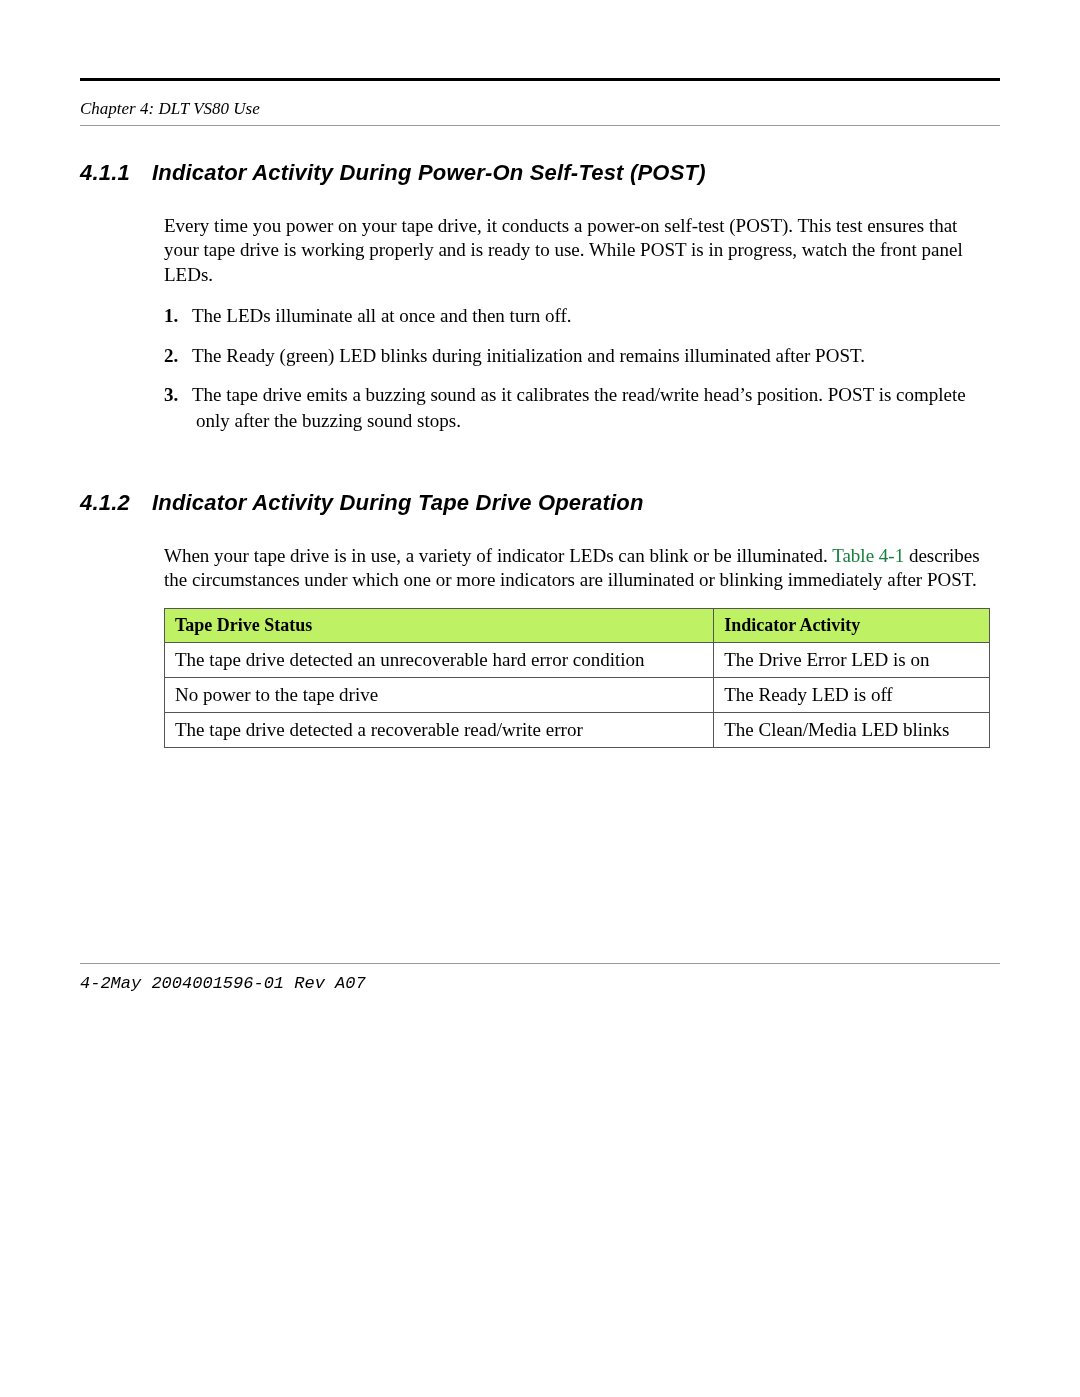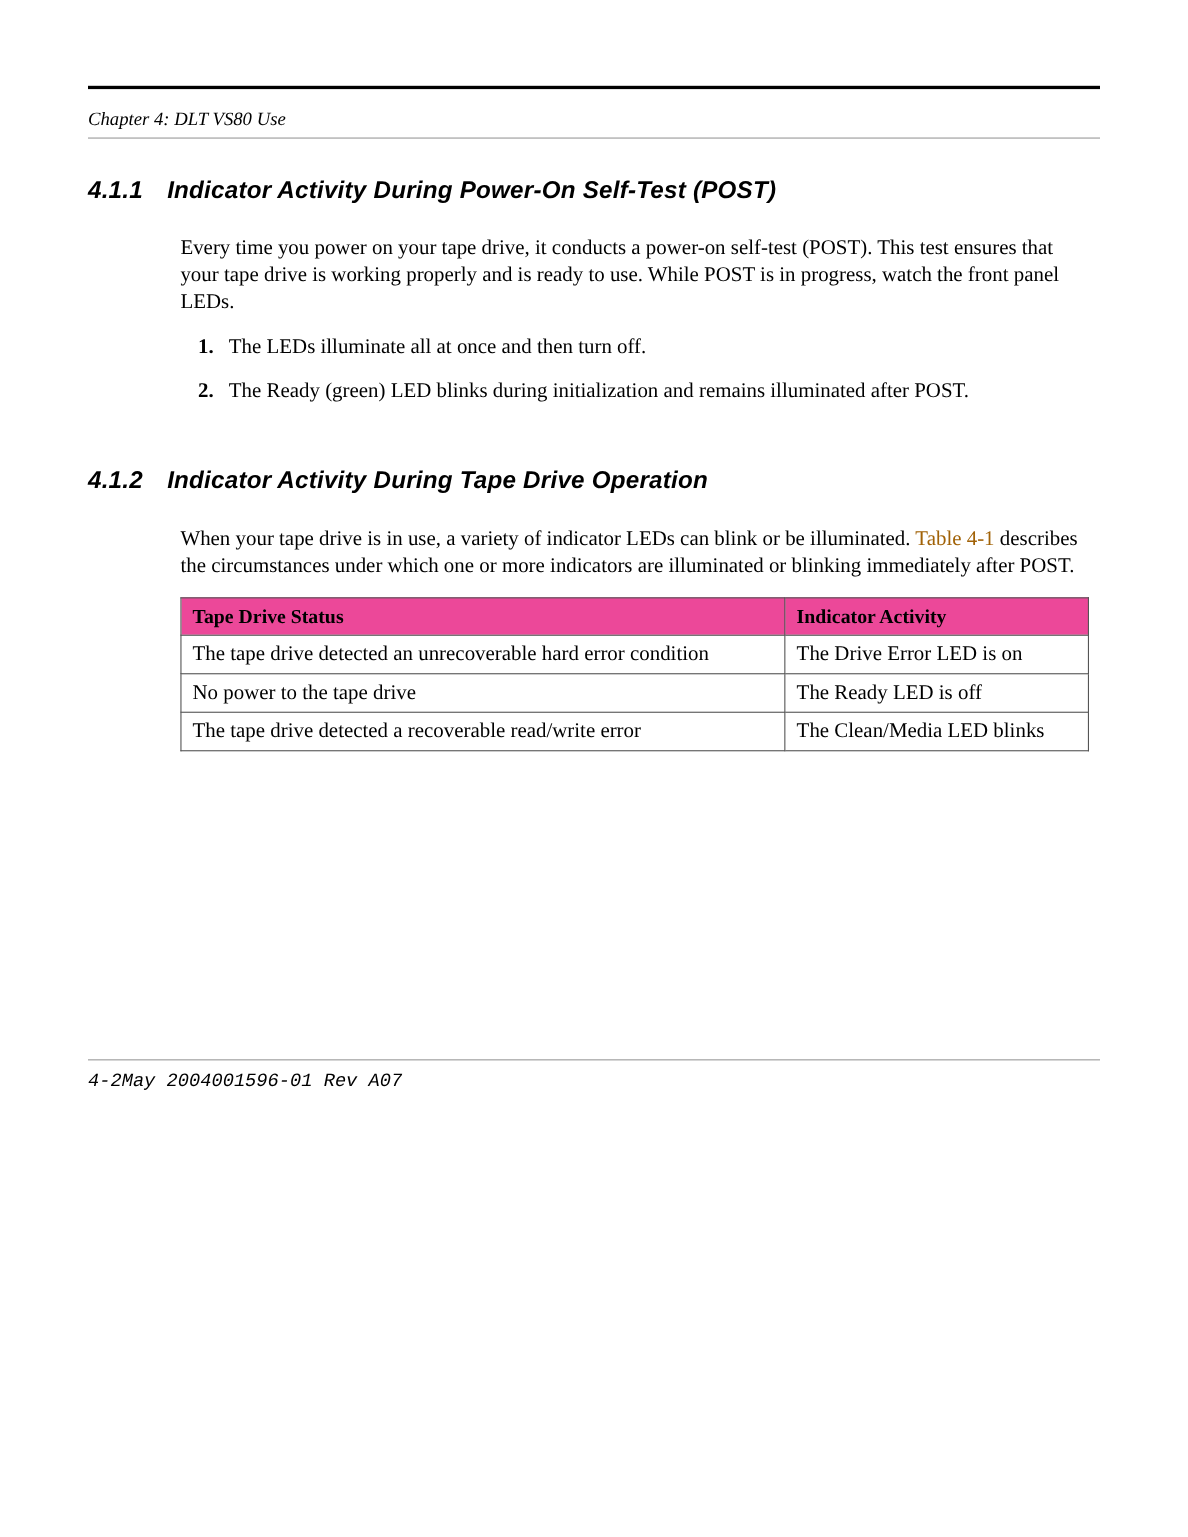--- a/index.html
+++ b/index.html
@@ -5,29 +5,29 @@
   * { box-sizing: border-box; margin: 0; padding: 0; }
   html, body { width: 1080px; height: 1397px; background: #fff; font-family: "Times New Roman", Times, serif; color: #000; }
   .page { width: 1080px; height: 1053px; position: relative; padding: 78px 80px 16px 80px; }
   .rule-thick { border-top: 3px solid #000; margin-bottom: 18px; }
   .chapter-line { font-style: italic; font-size: 17px; margin-bottom: 6px; }
   .rule-thin { border-top: 1px solid #999; margin-bottom: 34px; }
   .section-heading { font-family: Verdana, Geneva, sans-serif; font-weight: bold; font-style: italic; font-size: 22px; margin: 0 0 28px 0; letter-spacing: 0.2px; }
   .section-heading .num { display: inline-block; margin-right: 22px; }
   .body-block { margin-left: 84px; margin-right: 10px; }
   .para { font-size: 19px; line-height: 1.28; margin-bottom: 16px; }
-  ol.numlist { list-style: none; margin: 0 0 16px 16px; padding: 0; }
+  ol.numlist { list-style: none; margin: 0 0 16px 0; padding: 0; }
   ol.numlist li { font-size: 19px; line-height: 1.35; margin-bottom: 14px; padding-left: 32px; text-indent: -32px; }
   ol.numlist li .marker { font-weight: bold; display: inline-block; width: 28px; text-indent: 0; }
   .table-caption { font-size: 19px; margin: 6px 0 10px 0; }
   .table-caption .lbl { font-weight: bold; }
   table.status { width: 100%; border-collapse: collapse; font-size: 19px; }
   table.status th, table.status td { border: 1px solid #555; text-align: left; vertical-align: top; padding: 6px 10px; }
-  table.status th { background: #ec4899; font-weight: bold; font-family: "Times New Roman", Times, serif; font-size: 18px; }
-  .link { color: #a16207; }
+  table.status th { background: #bef264; font-weight: bold; font-family: "Times New Roman", Times, serif; font-size: 18px; }
+  .link { color: #15803d; }
   .footer { position: absolute; left: 80px; right: 80px; bottom: 60px; }
   .footer-rule { border-top: 1px solid #999; margin-bottom: 10px; }
   .footer-row { display: flex; justify-content: flex-start; font-style: italic; font-size: 17px; font-family: Liberation Mono, monospace; }
   .sec-gap { height: 40px; }
 </style>
 </head>
 <body>
 
 <div class="page">
   <div class="rule-thick"></div>
@@ -36,20 +36,21 @@
 
   <h2 class="section-heading">
     <span class="num">4.1.1</span><span>Indicator Activity During Power-On Self-Test (POST)</span>
   </h2>
 
   <div class="body-block">
     <p class="para">Every time you power on your tape drive, it conducts a power-on self-test (POST). This test ensures that your tape drive is working properly and is ready to use. While POST is in progress, watch the front panel LEDs.</p>
     <ol class="numlist">
       <li><span class="marker">1.</span><span>The LEDs illuminate all at once and then turn off.</span></li>
       <li><span class="marker">2.</span><span>The Ready (green) LED blinks during initialization and remains illuminated after POST.</span></li>
+      <li><span class="marker">3.</span><span>The tape drive emits a buzzing sound as it calibrates the read/write head’s position. POST is complete only after the buzzing sound stops.</span></li>
     </ol>
   </div>
 
   <div class="sec-gap"></div>
 
   <h2 class="section-heading">
     <span class="num">4.1.2</span><span>Indicator Activity During Tape Drive Operation</span>
   </h2>
 
   <div class="body-block">

